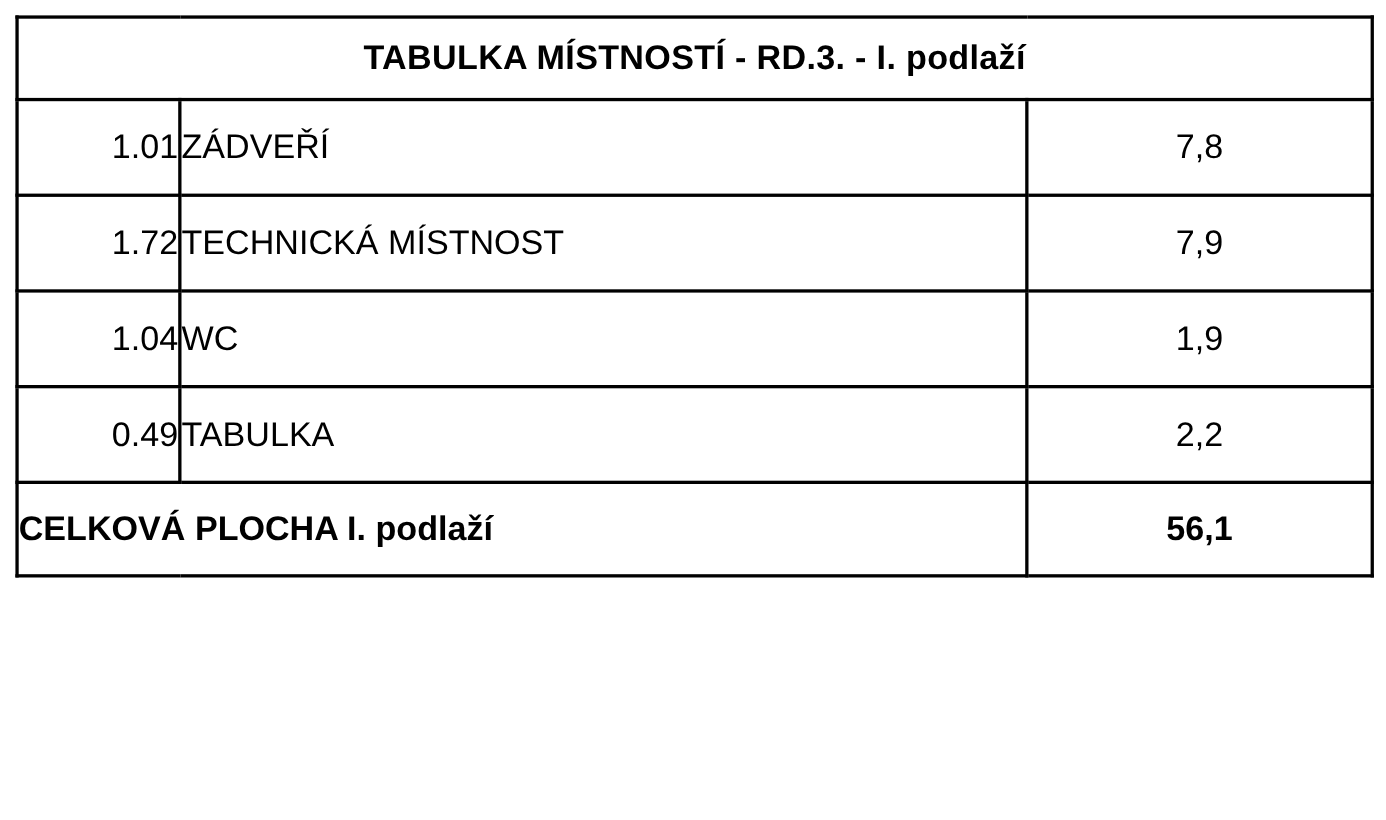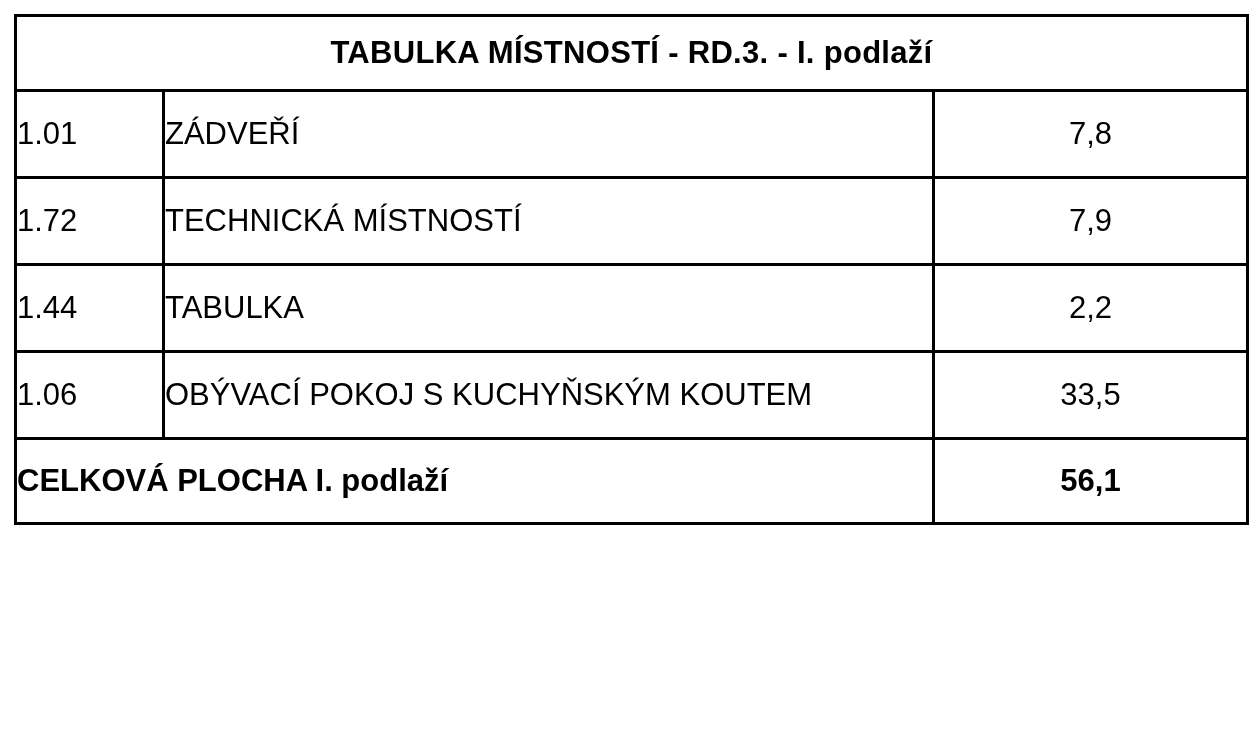--- a/index.html
+++ b/index.html
@@ -72,21 +72,21 @@
     font-size: 20px;
     vertical-align: super;
   }
 
   .row-cell {
     height: 84px;
     font-weight: normal;
     font-size: 31px;
   }
   .cell-num {
-    text-align: left;
+    text-align: right;
     padding-left: 24px;
   }
   .cell-name {
     text-align: left;
     padding-left: 24px;
   }
   .cell-area {
     text-align: center;
   }
 
@@ -121,32 +121,32 @@
         <td class="title-cell" colspan="3">TABULKA MÍSTNOSTÍ - RD.3. - I. podlaží</td>
       </tr>
 
       <tr>
         <td class="row-cell cell-num">1.01</td>
         <td class="row-cell cell-name">ZÁDVEŘÍ</td>
         <td class="row-cell cell-area">7,8</td>
       </tr>
       <tr>
         <td class="row-cell cell-num">1.72</td>
-        <td class="row-cell cell-name">TECHNICKÁ MÍSTNOSTÍ</td>
+        <td class="row-cell cell-name">TECHNICKÁ MÍSTNOST</td>
         <td class="row-cell cell-area">7,9</td>
       </tr>
       <tr>
-        <td class="row-cell cell-num">1.44</td>
+        <td class="row-cell cell-num">1.04</td>
+        <td class="row-cell cell-name">WC</td>
+        <td class="row-cell cell-area">1,9</td>
+      </tr>
+      <tr>
+        <td class="row-cell cell-num">0.49</td>
         <td class="row-cell cell-name">TABULKA</td>
         <td class="row-cell cell-area">2,2</td>
-      </tr>
-      <tr>
-        <td class="row-cell cell-num">1.06</td>
-        <td class="row-cell cell-name">OBÝVACÍ POKOJ S KUCHYŇSKÝM KOUTEM</td>
-        <td class="row-cell cell-area">33,5</td>
       </tr>
 
       <tr>
         <td class="total-cell total-label" colspan="2">CELKOVÁ PLOCHA  I. podlaží</td>
         <td class="total-cell total-value">56,1</td>
       </tr>
     </tbody>
   </table>
 </div>
 

